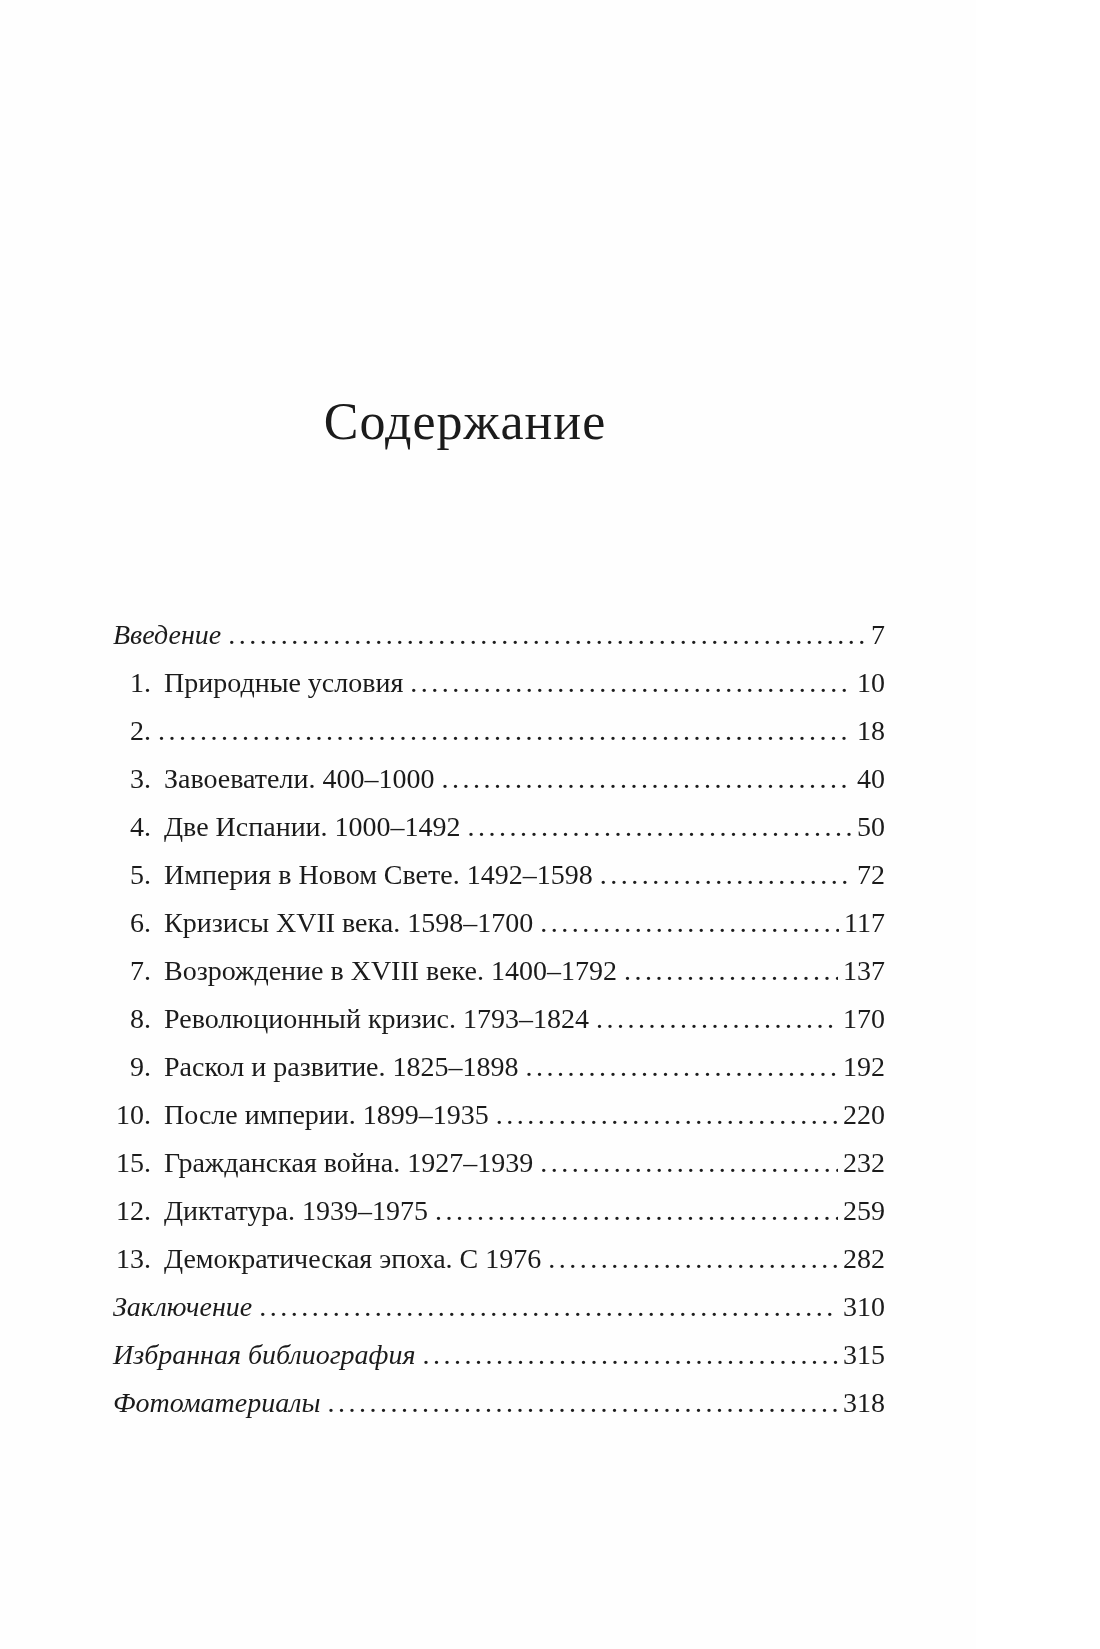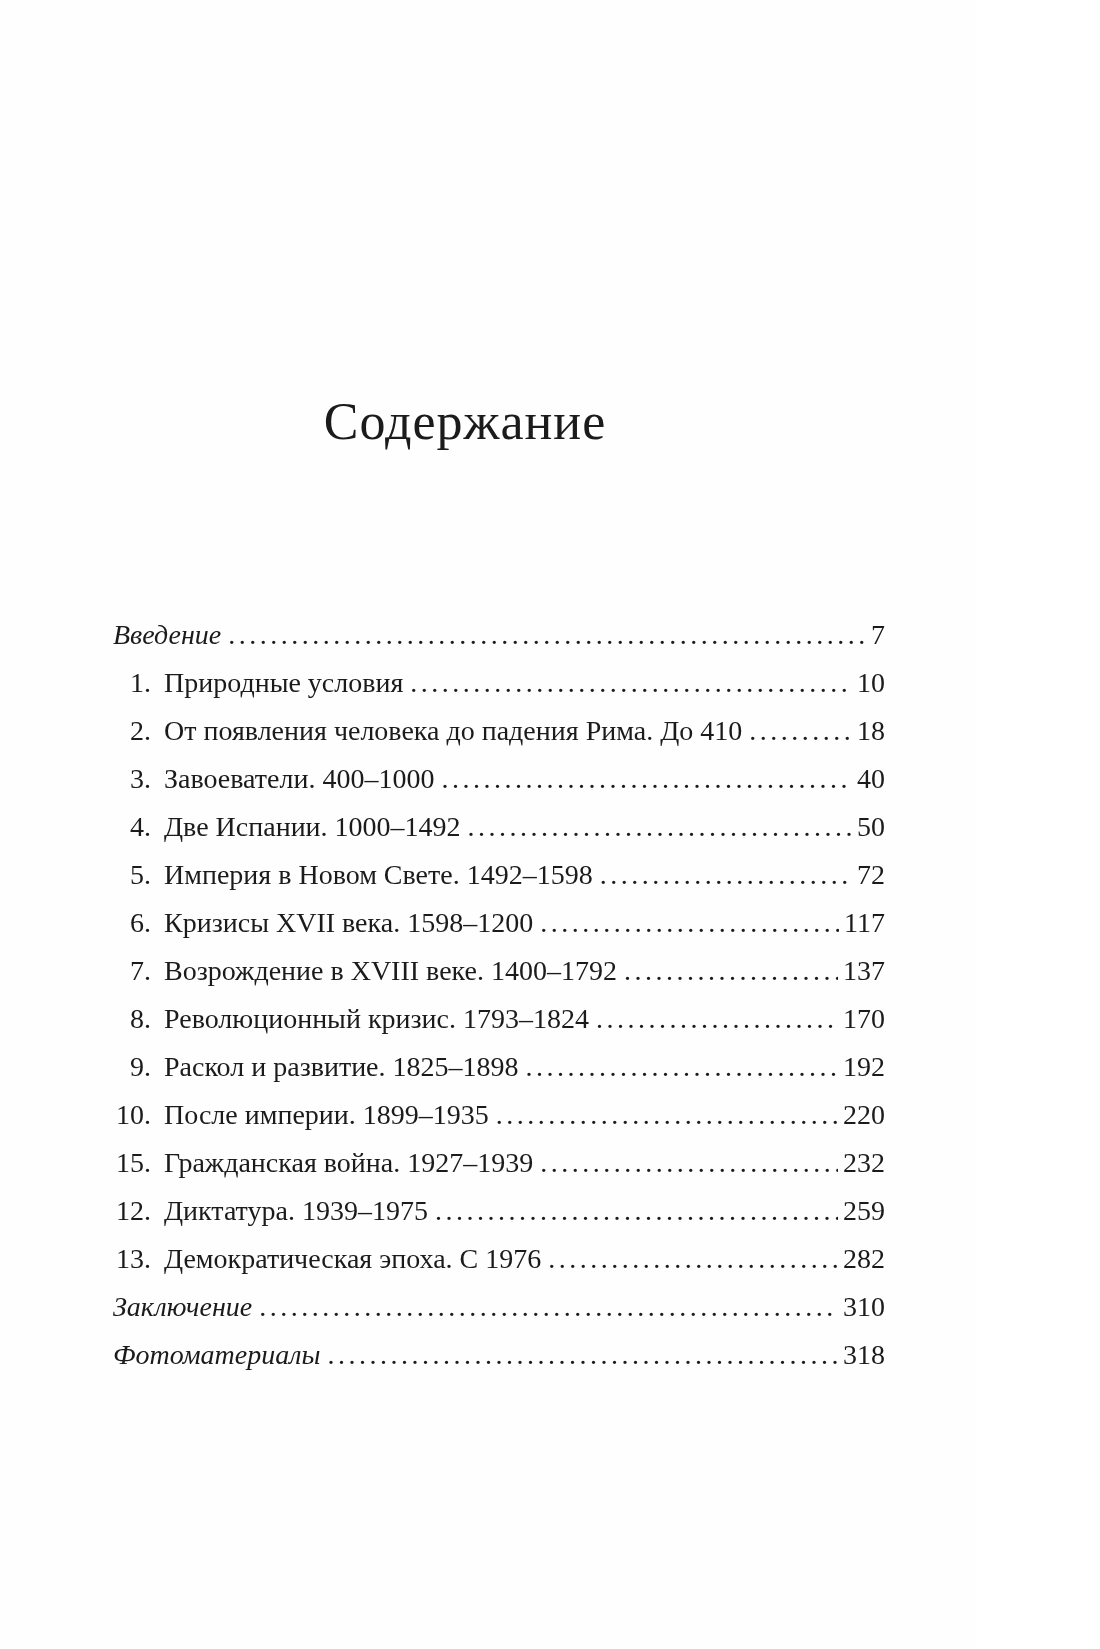--- a/index.html
+++ b/index.html
@@ -90,21 +90,20 @@
       </div>
     <div class="toc-chapters" id="toc-chapters">
         <div class="toc-row chapter">
           <span class="toc-num">1.</span>
           <span class="toc-label">Природные условия</span>
           <span class="dot-leader"></span>
           <span class="toc-page">10</span>
         </div>
         <div class="toc-row chapter">
           <span class="toc-num">2.</span>
-          <span class="toc-label">От появления человека до падения Рима. До 410</span>
           <span class="dot-leader"></span>
           <span class="toc-page">18</span>
         </div>
         <div class="toc-row chapter">
           <span class="toc-num">3.</span>
           <span class="toc-label">Завоеватели. 400–1000</span>
           <span class="dot-leader"></span>
           <span class="toc-page">40</span>
         </div>
         <div class="toc-row chapter">
@@ -114,21 +113,21 @@
           <span class="toc-page">50</span>
         </div>
         <div class="toc-row chapter">
           <span class="toc-num">5.</span>
           <span class="toc-label">Империя в Новом Свете. 1492–1598</span>
           <span class="dot-leader"></span>
           <span class="toc-page">72</span>
         </div>
         <div class="toc-row chapter">
           <span class="toc-num">6.</span>
-          <span class="toc-label">Кризисы XVII века. 1598–1200</span>
+          <span class="toc-label">Кризисы XVII века. 1598–1700</span>
           <span class="dot-leader"></span>
           <span class="toc-page">117</span>
         </div>
         <div class="toc-row chapter">
           <span class="toc-num">7.</span>
           <span class="toc-label">Возрождение в XVIII веке. 1400–1792</span>
           <span class="dot-leader"></span>
           <span class="toc-page">137</span>
         </div>
         <div class="toc-row chapter">
@@ -168,19 +167,24 @@
           <span class="toc-page">282</span>
         </div>
       </div>
     <div class="toc-back" id="toc-back">
         <div class="toc-row section">
           <span class="toc-label">Заключение</span>
           <span class="dot-leader"></span>
           <span class="toc-page">310</span>
         </div>
         <div class="toc-row section">
+          <span class="toc-label">Избранная библиография</span>
+          <span class="dot-leader"></span>
+          <span class="toc-page">315</span>
+        </div>
+        <div class="toc-row section">
           <span class="toc-label">Фотоматериалы</span>
           <span class="dot-leader"></span>
           <span class="toc-page">318</span>
         </div>
       </div>
   </div>
 </div>
 
 </body></html>

